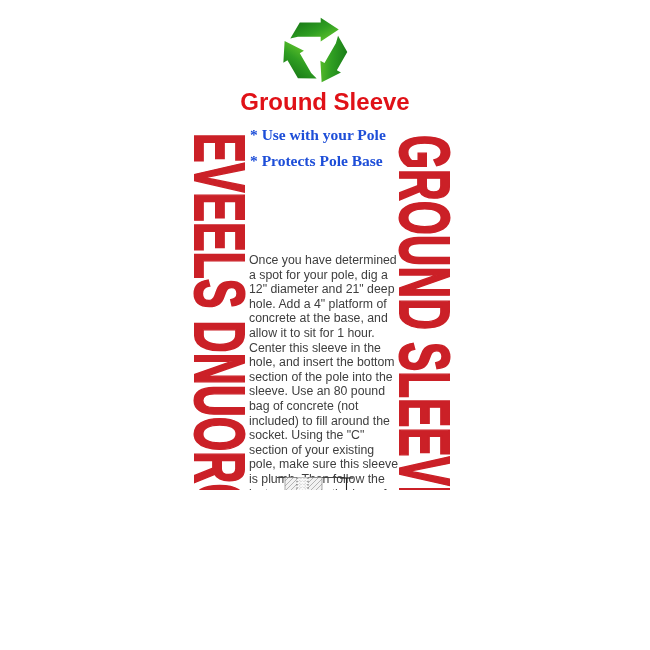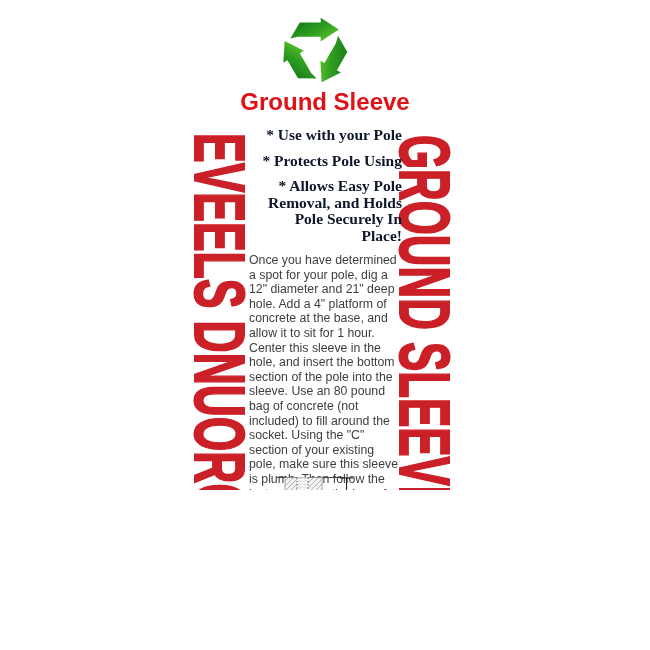--- a/index.html
+++ b/index.html
@@ -110,24 +110,23 @@
   <div class="page-title" style="color:#e01117;">Ground Sleeve</div>
 
   <svg class="vtext left" width="62" height="398">
     <text transform="translate(8,3) rotate(90)" textLength="385" lengthAdjust="spacingAndGlyphs" fill="#cb2027" stroke="#cb2027" stroke-width="2">EVEELS DNUORG</text>
   </svg>
 
   <svg class="vtext right" width="62" height="398">
     <text transform="translate(2,5) rotate(90)" textLength="380" lengthAdjust="spacingAndGlyphs" fill="#cb2027" stroke="#cb2027" stroke-width="2">GROUND SLEEVE</text>
   </svg>
 
-  <div class="features" style="color:#0f172a;text-align:right;">
+  <div class="features" style="color:#1d4ed8;">
     <div class="feature-item">* Use with your Pole</div>
-    <div class="feature-item">* Protects Pole Using</div>
-    <div class="feature-item">* Allows Easy Pole Removal, and Holds Pole Securely In Place!</div>
+    <div class="feature-item">* Protects Pole Base</div>
   </div>
 
   <div class="instructions">Once you have determined a spot for your pole, dig a 12" diameter and 21" deep hole. Add a 4" platform of concrete at the base, and allow it to sit for 1 hour. Center this sleeve in the hole, and insert the bottom section of the pole into the sleeve. Use an 80 pound bag of concrete (not included) to fill around the socket. Using the "C" section of your existing pole, make sure this sleeve is plumb. Then follow the instructions on the bag of concrete mix to complete installation. Allow concrete to set for 24 hours prior to placing the pole in the sleeve.</div>
 
   <svg class="diagram" viewBox="0 0 170 95">
     <defs>
       <pattern id="hatch" patternUnits="userSpaceOnUse" width="5" height="5">
         <rect width="5" height="5" fill="#f2f2f2"></rect>
         <path d="M0 5 L5 0" stroke="#9a9a9a" stroke-width="0.7"></path>
         <path d="M-1 1 L1 -1" stroke="#9a9a9a" stroke-width="0.7"></path>

